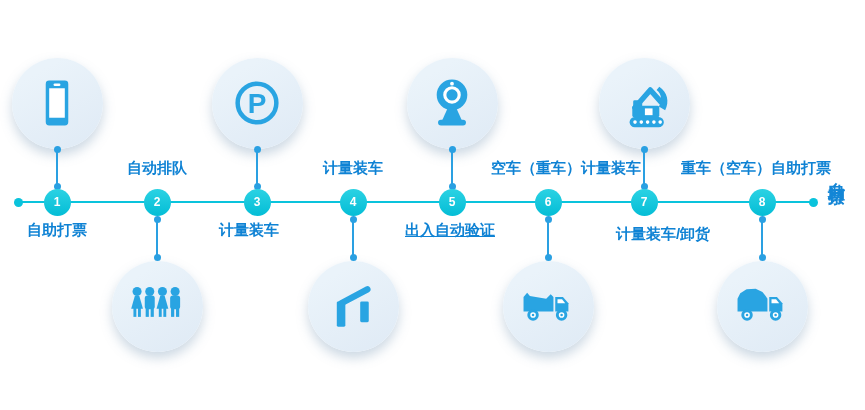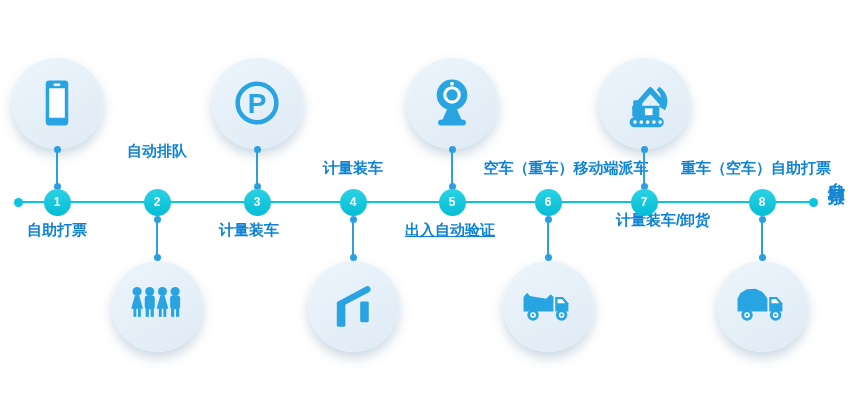--- a/index.html
+++ b/index.html
@@ -75,21 +75,21 @@
             <path d="M31.5 27 L35.5 13 H40.5 L44.5 27 Z"></path>
             <rect x="34" y="26" width="3.2" height="10"></rect>
             <rect x="39" y="26" width="3.2" height="10"></rect>
             <circle cx="52" cy="8" r="5"></circle>
             <rect x="46.5" y="12.5" width="11" height="15" rx="3"></rect>
             <rect x="47.5" y="26" width="3.5" height="10"></rect>
             <rect x="53" y="26" width="3.5" height="10"></rect>
           </svg>
         </span>
       </div>
-      <div class="steplabel" style="left: 157px; top: 142px;">自动排队</div>
+      <div class="steplabel" style="left: 157px; top: 159px;">自动排队</div>
       <div class="node" style="left: 243.5px; top: 188.5px;">3</div>
       <div class="connector" style="left: 255.75px; top: 149px; height: 37px;"></div>
       <div class="cdot" style="left: 253.5px; top: 145.5px;"></div>
       <div class="cdot" style="left: 253.5px; top: 182.5px;"></div>
       <div class="bigcircle" style="left: 211.5px; top: 57.5px;">
         <span>
           <svg width="54" height="54" viewBox="0 0 60 60">
             <circle cx="30" cy="30" r="21.5" fill="none" stroke="#29a4e2" stroke-width="5"></circle>
             <text x="30" y="41" text-anchor="middle" font-size="31" font-weight="bold" fill="#29a4e2" font-family="Liberation Sans,sans-serif">P</text>
           </svg>
@@ -138,21 +138,21 @@
             <path d="M42.5 16.5 H47.5 L51 21 H42.5 Z" fill="#fff"></path>
             <circle cx="15.5" cy="34" r="6.3"></circle>
             <circle cx="15.5" cy="34" r="3.1" fill="#fff"></circle>
             <circle cx="15.5" cy="34" r="1.4"></circle>
             <circle cx="47" cy="34" r="6.3"></circle>
             <circle cx="47" cy="34" r="3.1" fill="#fff"></circle>
             <circle cx="47" cy="34" r="1.4"></circle>
           </svg>
         </span>
       </div>
-      <div class="steplabel" style="left: 566px; top: 159px;">空车（重车）移动端派车</div>
+      <div class="steplabel" style="left: 566px; top: 159px;">空车（重车）计量装车</div>
       <div class="node" style="left: 630.5px; top: 188.5px;">7</div>
       <div class="connector" style="left: 642.75px; top: 149px; height: 37px;"></div>
       <div class="cdot" style="left: 640.5px; top: 145.5px;"></div>
       <div class="cdot" style="left: 640.5px; top: 182.5px;"></div>
       <div class="bigcircle" style="left: 598.5px; top: 57.5px;">
         <span>
           <svg width="54" height="54" viewBox="0 0 60 60">
             <path d="M20 35 L37 15.5 L49 29" fill="none" stroke="#29a4e2" stroke-width="6" stroke-linejoin="round" stroke-linecap="round"></path>
             <path d="M47 12 C56 18 58.5 28.5 53.5 38 L46.5 34 C50.5 27 49.5 19.5 44 15.5 Z" fill="#29a4e2"></path>
             <rect x="18" y="27" width="10" height="9" rx="1.5" fill="#29a4e2"></rect>
@@ -160,21 +160,21 @@
             <rect x="31" y="36" width="8.5" height="7.5" fill="#fff"></rect>
             <rect x="14" y="45.5" width="38" height="11.5" rx="5.7" fill="#29a4e2"></rect>
             <circle cx="20" cy="51.2" r="2" fill="#fff"></circle>
             <circle cx="27" cy="51.2" r="2" fill="#fff"></circle>
             <circle cx="34" cy="51.2" r="2" fill="#fff"></circle>
             <circle cx="41" cy="51.2" r="2" fill="#fff"></circle>
             <circle cx="48" cy="51.2" r="2" fill="#fff"></circle>
           </svg>
         </span>
       </div>
-      <div class="steplabel" style="left: 663px; top: 211px;">计量装车/卸货</div>
+      <div class="steplabel" style="left: 663px; top: 225px;">计量装车/卸货</div>
       <div class="node" style="left: 748.5px; top: 188.5px;">8</div>
       <div class="connector" style="left: 760.75px; top: 219px; height: 38px;"></div>
       <div class="cdot" style="left: 758.5px; top: 215.5px;"></div>
       <div class="cdot" style="left: 758.5px; top: 253.5px;"></div>
       <div class="bigcircle" style="left: 716.5px; top: 260.5px;">
         <span>
           <svg width="58" height="44" viewBox="0 0 64 48" fill="#29a4e2">
             <path d="M5 16 L8 10 L15 5.5 L25 5 L32.5 8.5 L36 13 L38 16 L38 30 L5 30 Z"></path>
             <path d="M40 14 H48.5 L54.5 21 V30 H40 Z"></path>
             <path d="M42.5 16.5 H47.5 L51 21 H42.5 Z" fill="#fff"></path>

